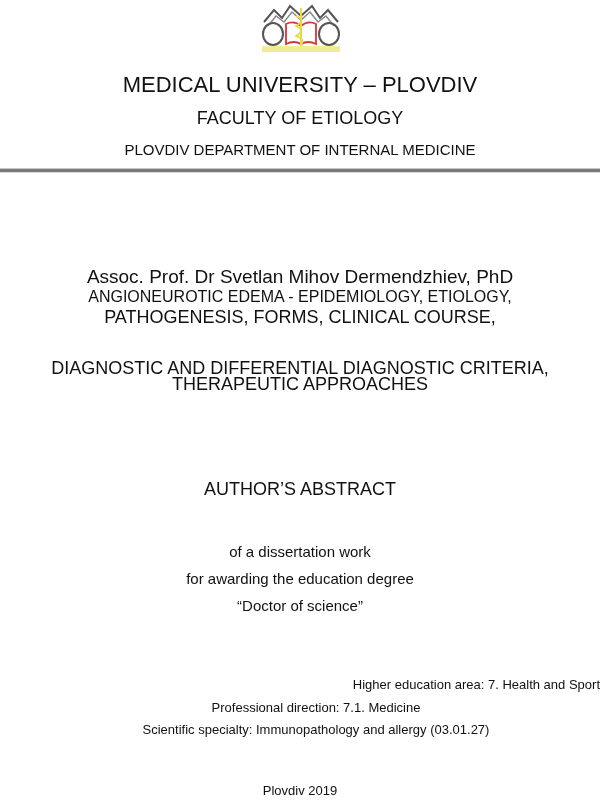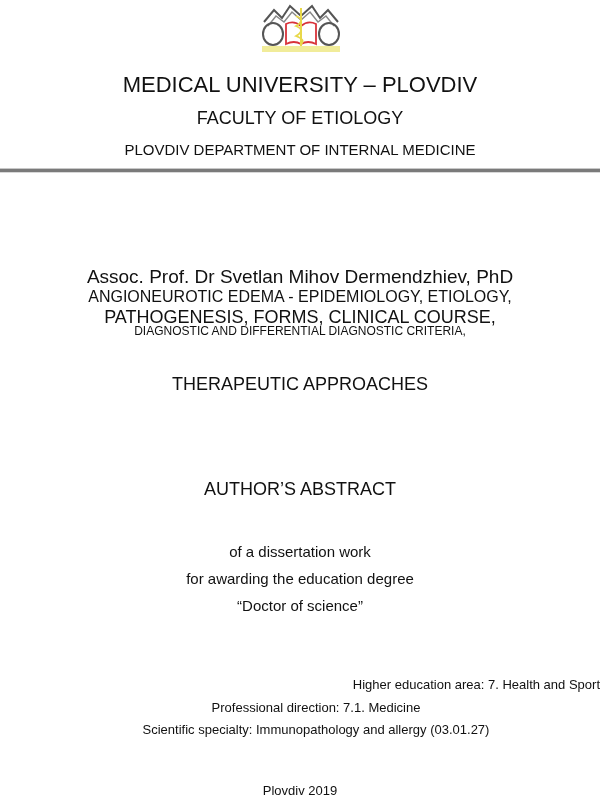--- a/index.html
+++ b/index.html
@@ -30,21 +30,21 @@
 <div class="c" style="top:72px;font-size:22px;">MEDICAL UNIVERSITY – PLOVDIV</div>
 <div class="c" style="top:108px;font-size:18px;">FACULTY OF ETIOLOGY</div>
 <div class="c" style="top:141px;font-size:15px;">PLOVDIV DEPARTMENT OF INTERNAL MEDICINE</div>
 
 <div class="rule"></div>
 
 <div class="c" style="top:222px;font-size:19px;margin-top:44px;">Assoc. Prof. Dr Svetlan Mihov Dermendzhiev, PhD</div>
 
 <div class="c" style="top:288px;font-size:16px;">ANGIONEUROTIC EDEMA - EPIDEMIOLOGY, ETIOLOGY,</div>
 <div class="c" style="top:307px;font-size:18px;">PATHOGENESIS, FORMS, CLINICAL COURSE,</div>
-<div class="c" style="top:324px;font-size:12px;">DIAGNOSTIC AND DIFFERENTIAL DIAGNOSTIC CRITERIA,</div>
+<div class="c" style="top:358px;font-size:18px;">DIAGNOSTIC AND DIFFERENTIAL DIAGNOSTIC CRITERIA,</div>
 <div class="c" style="top:374px;font-size:18px;">THERAPEUTIC APPROACHES</div>
 
 <div class="c" style="top:479px;font-size:18px;">AUTHOR’S ABSTRACT</div>
 
 <div class="c" style="top:543px;font-size:15px;">of a dissertation work</div>
 <div class="c" style="top:570px;font-size:15px;">for awarding the education degree</div>
 <div class="c" style="top:597px;font-size:15px;">“Doctor of science”</div>
 
 <div class="c" style="top:677px;font-size:13px;text-align:right;">Higher education area: 7. Health and Sport</div>
 <div class="c" style="top:700px;font-size:13px;padding-left:16px;">Professional direction: 7.1. Medicine</div>

